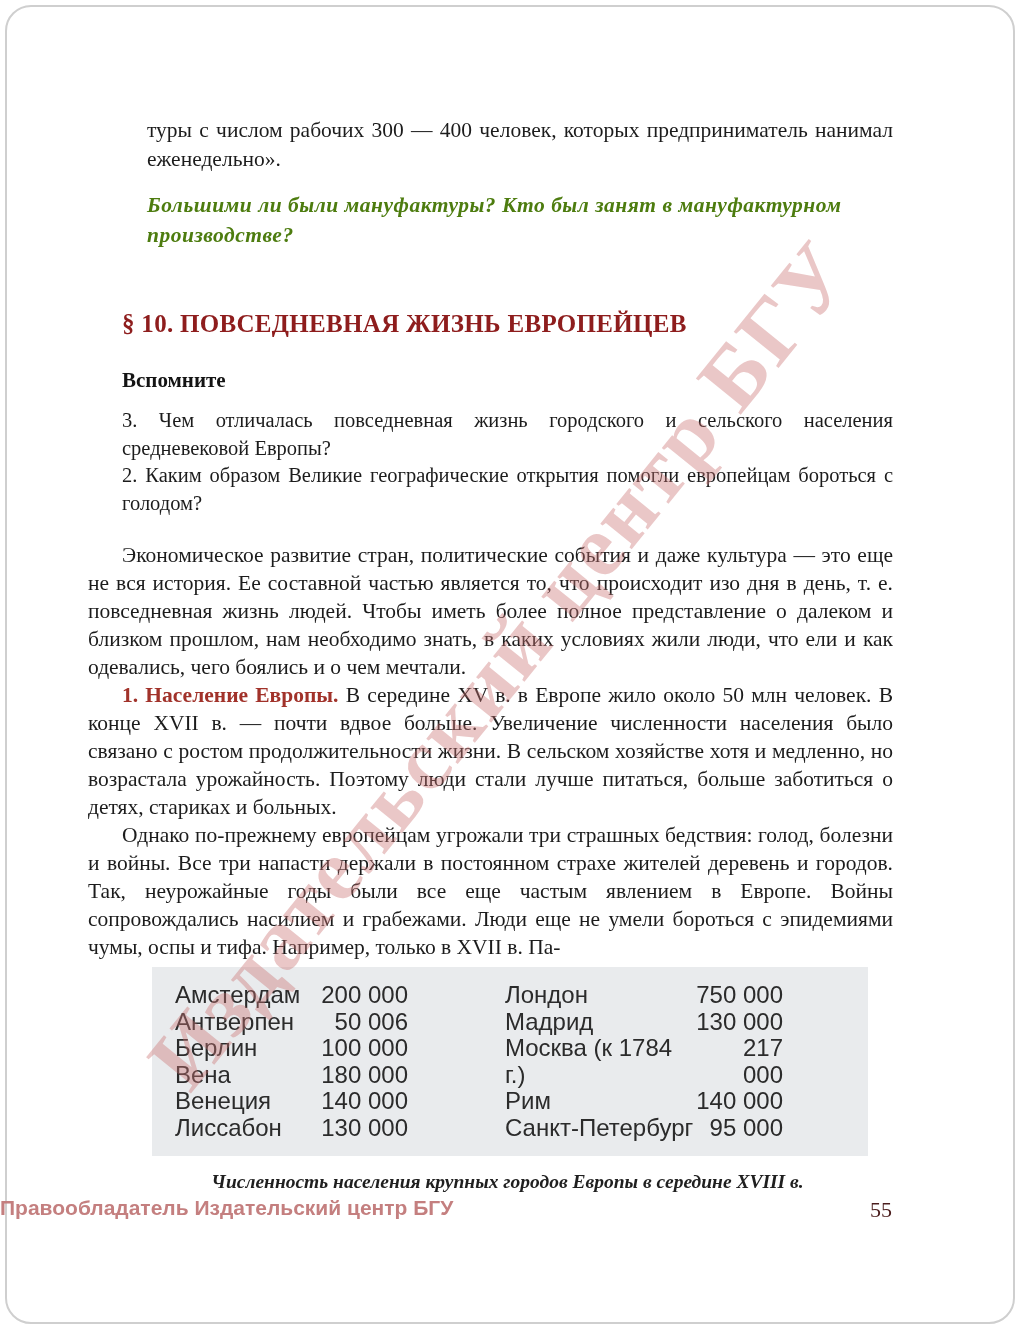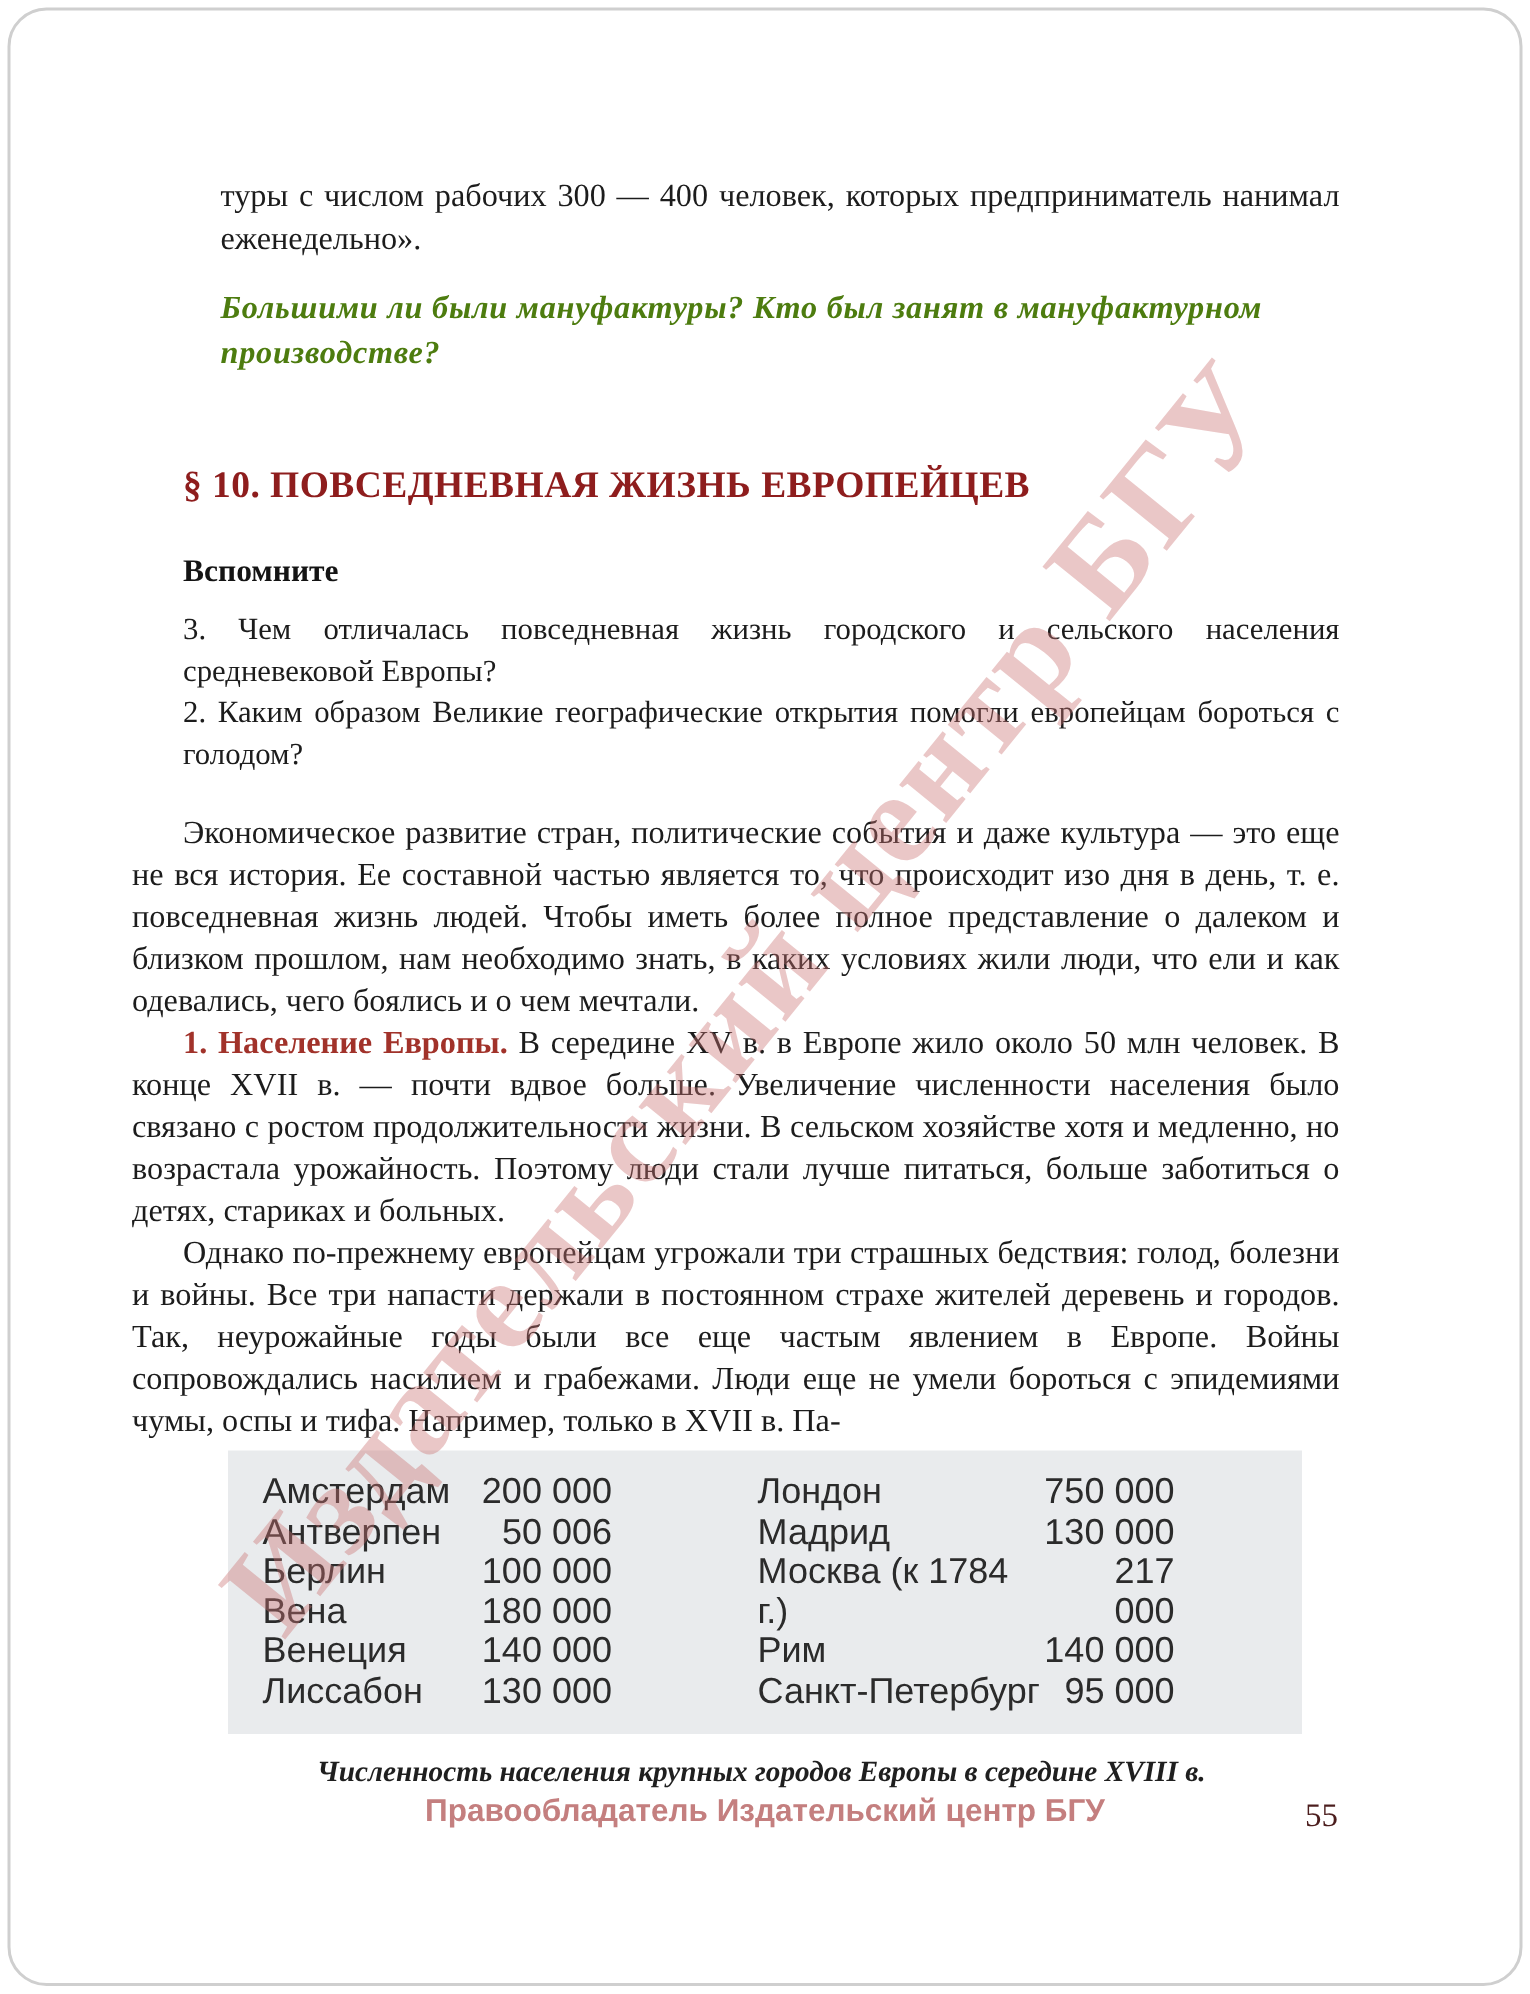--- a/index.html
+++ b/index.html
@@ -113,21 +113,21 @@
     position: absolute;
     top: 1196px;
     left: 0;
     width: 100%;
     height: 30px;
   }
   .footer-text {
     position: absolute;
     left: 0;
     width: 100%;
-    text-align: center;
+    text-align: left;
     font-family: "Liberation Sans", sans-serif;
     font-size: 21px;
     font-weight: bold;
     color: #c47f7f;
   }
   .page-number {
     position: absolute;
     right: 128px;
     top: 1px;
     font-size: 22px;

